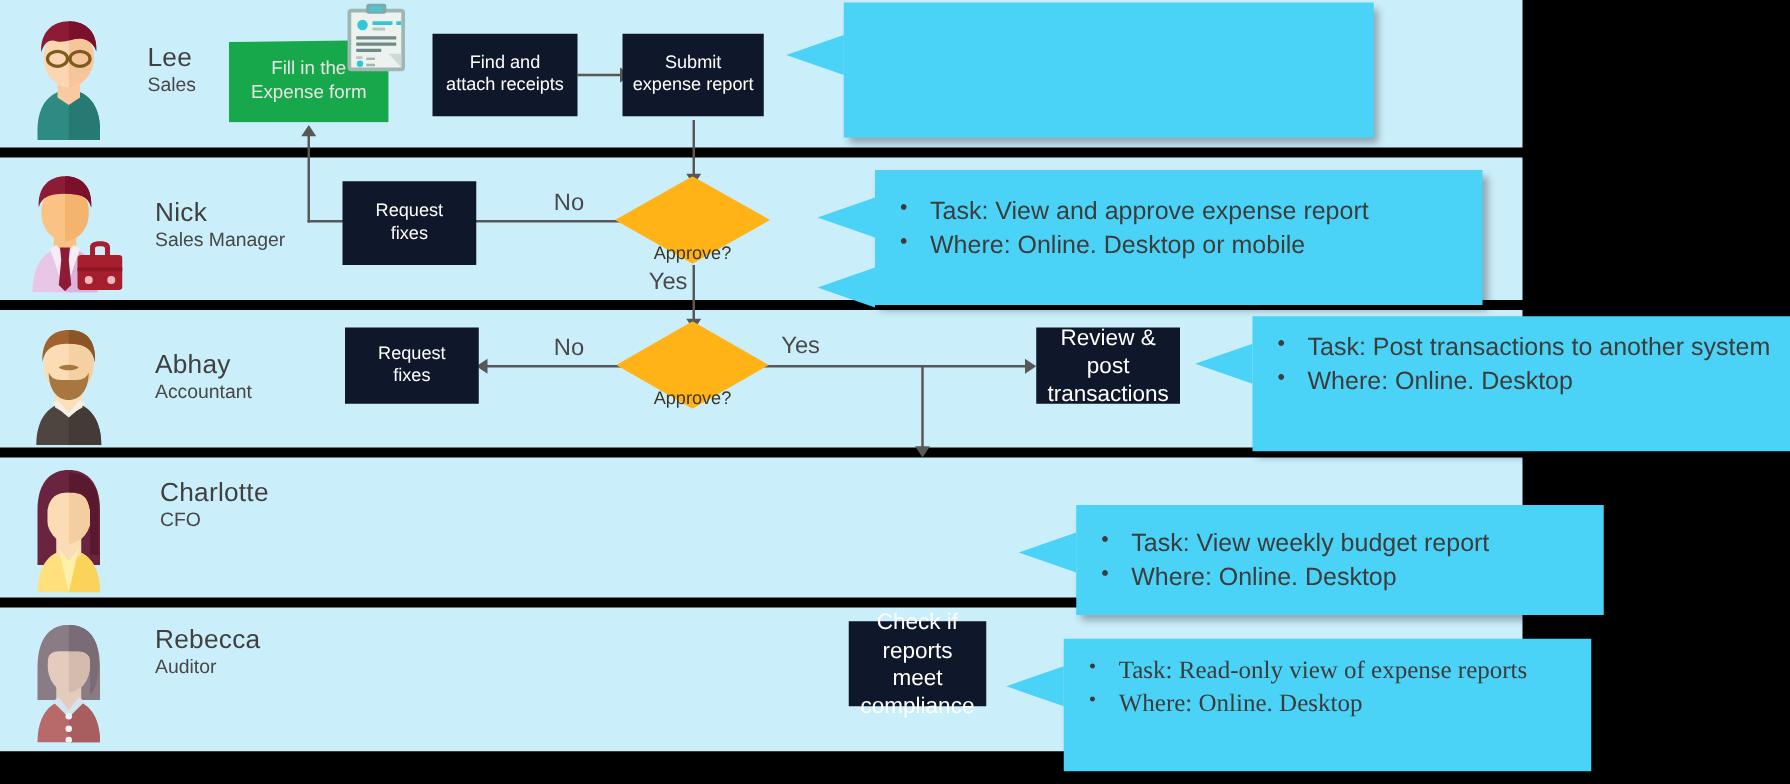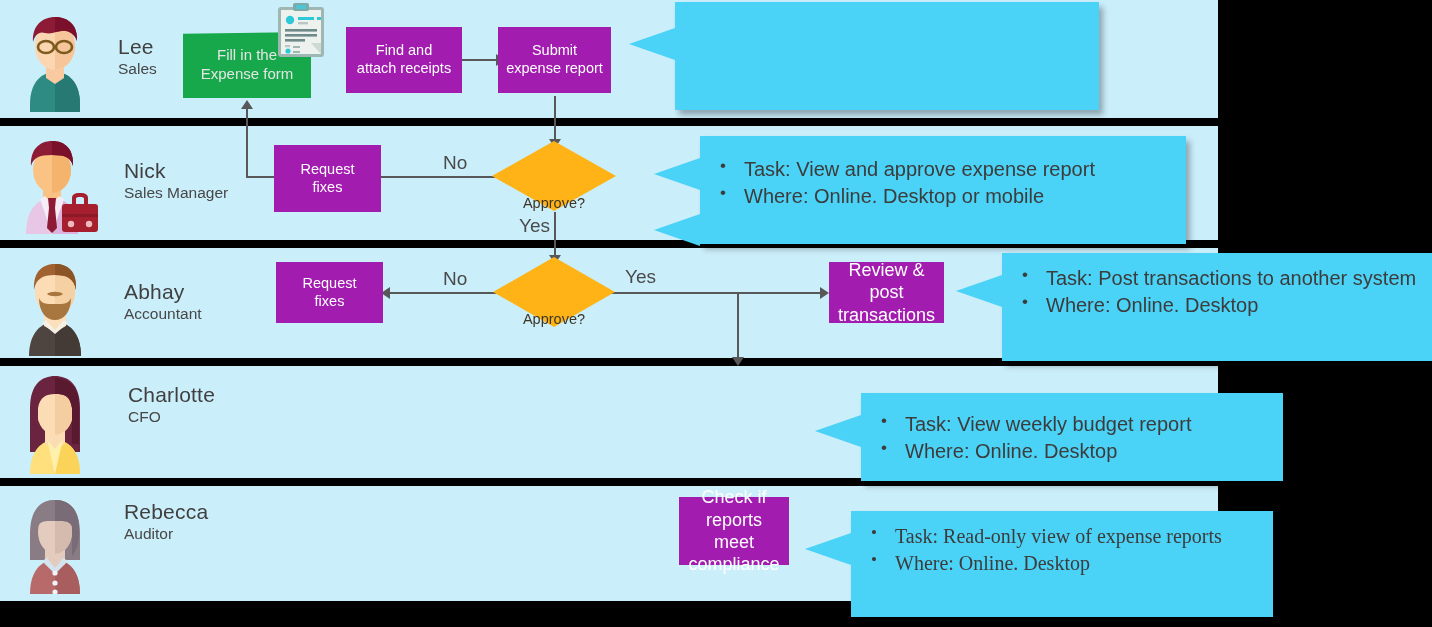--- a/index.html
+++ b/index.html
@@ -66,21 +66,21 @@
     color: #ffffff;
     display: flex;
     align-items: center;
     justify-content: center;
     text-align: center;
     font-size: 14.5px;
     line-height: 1.24;
     padding: 2px 4px;
     box-sizing: border-box;
   }
-  .box.navy { background: #a21caf; }
+  .box.navy { background: #0f172a; }
   .box.green {
     background: #16a34a;
     font-size: 15px;
   }
   .box.green.skew {
     background: transparent;
     padding: 0;
   }
   .greenshape {
     position: absolute;
@@ -434,21 +434,21 @@
   </div>
 
   <div class="callout" style="left:1002px; top:253px; width:430px; height:108px; padding:12px 14px 0 10px;">
     <div class="tail" style="top:22px;"></div>
     <ul>
       <li>Task: Post transactions to another system</li>
       <li>Where: Online. Desktop</li>
     </ul>
   </div>
 
-  <div class="callout" style="left:861px; top:393px; width:422px; height:88px; padding:18px 14px 0 10px;">
+  <div class="callout" style="left:861px; top:404px; width:422px; height:88px; padding:18px 14px 0 10px;">
     <div class="tail" style="top:22px;"></div>
     <ul>
       <li>Task: View weekly budget report</li>
       <li>Where: Online. Desktop</li>
     </ul>
   </div>
 
   <div class="callout" style="left:851px; top:511px; width:422px; height:106px; padding:12px 14px 0 10px;font-family:Liberation Serif, serif;">
     <div class="tail" style="top:22px;"></div>
     <ul>

